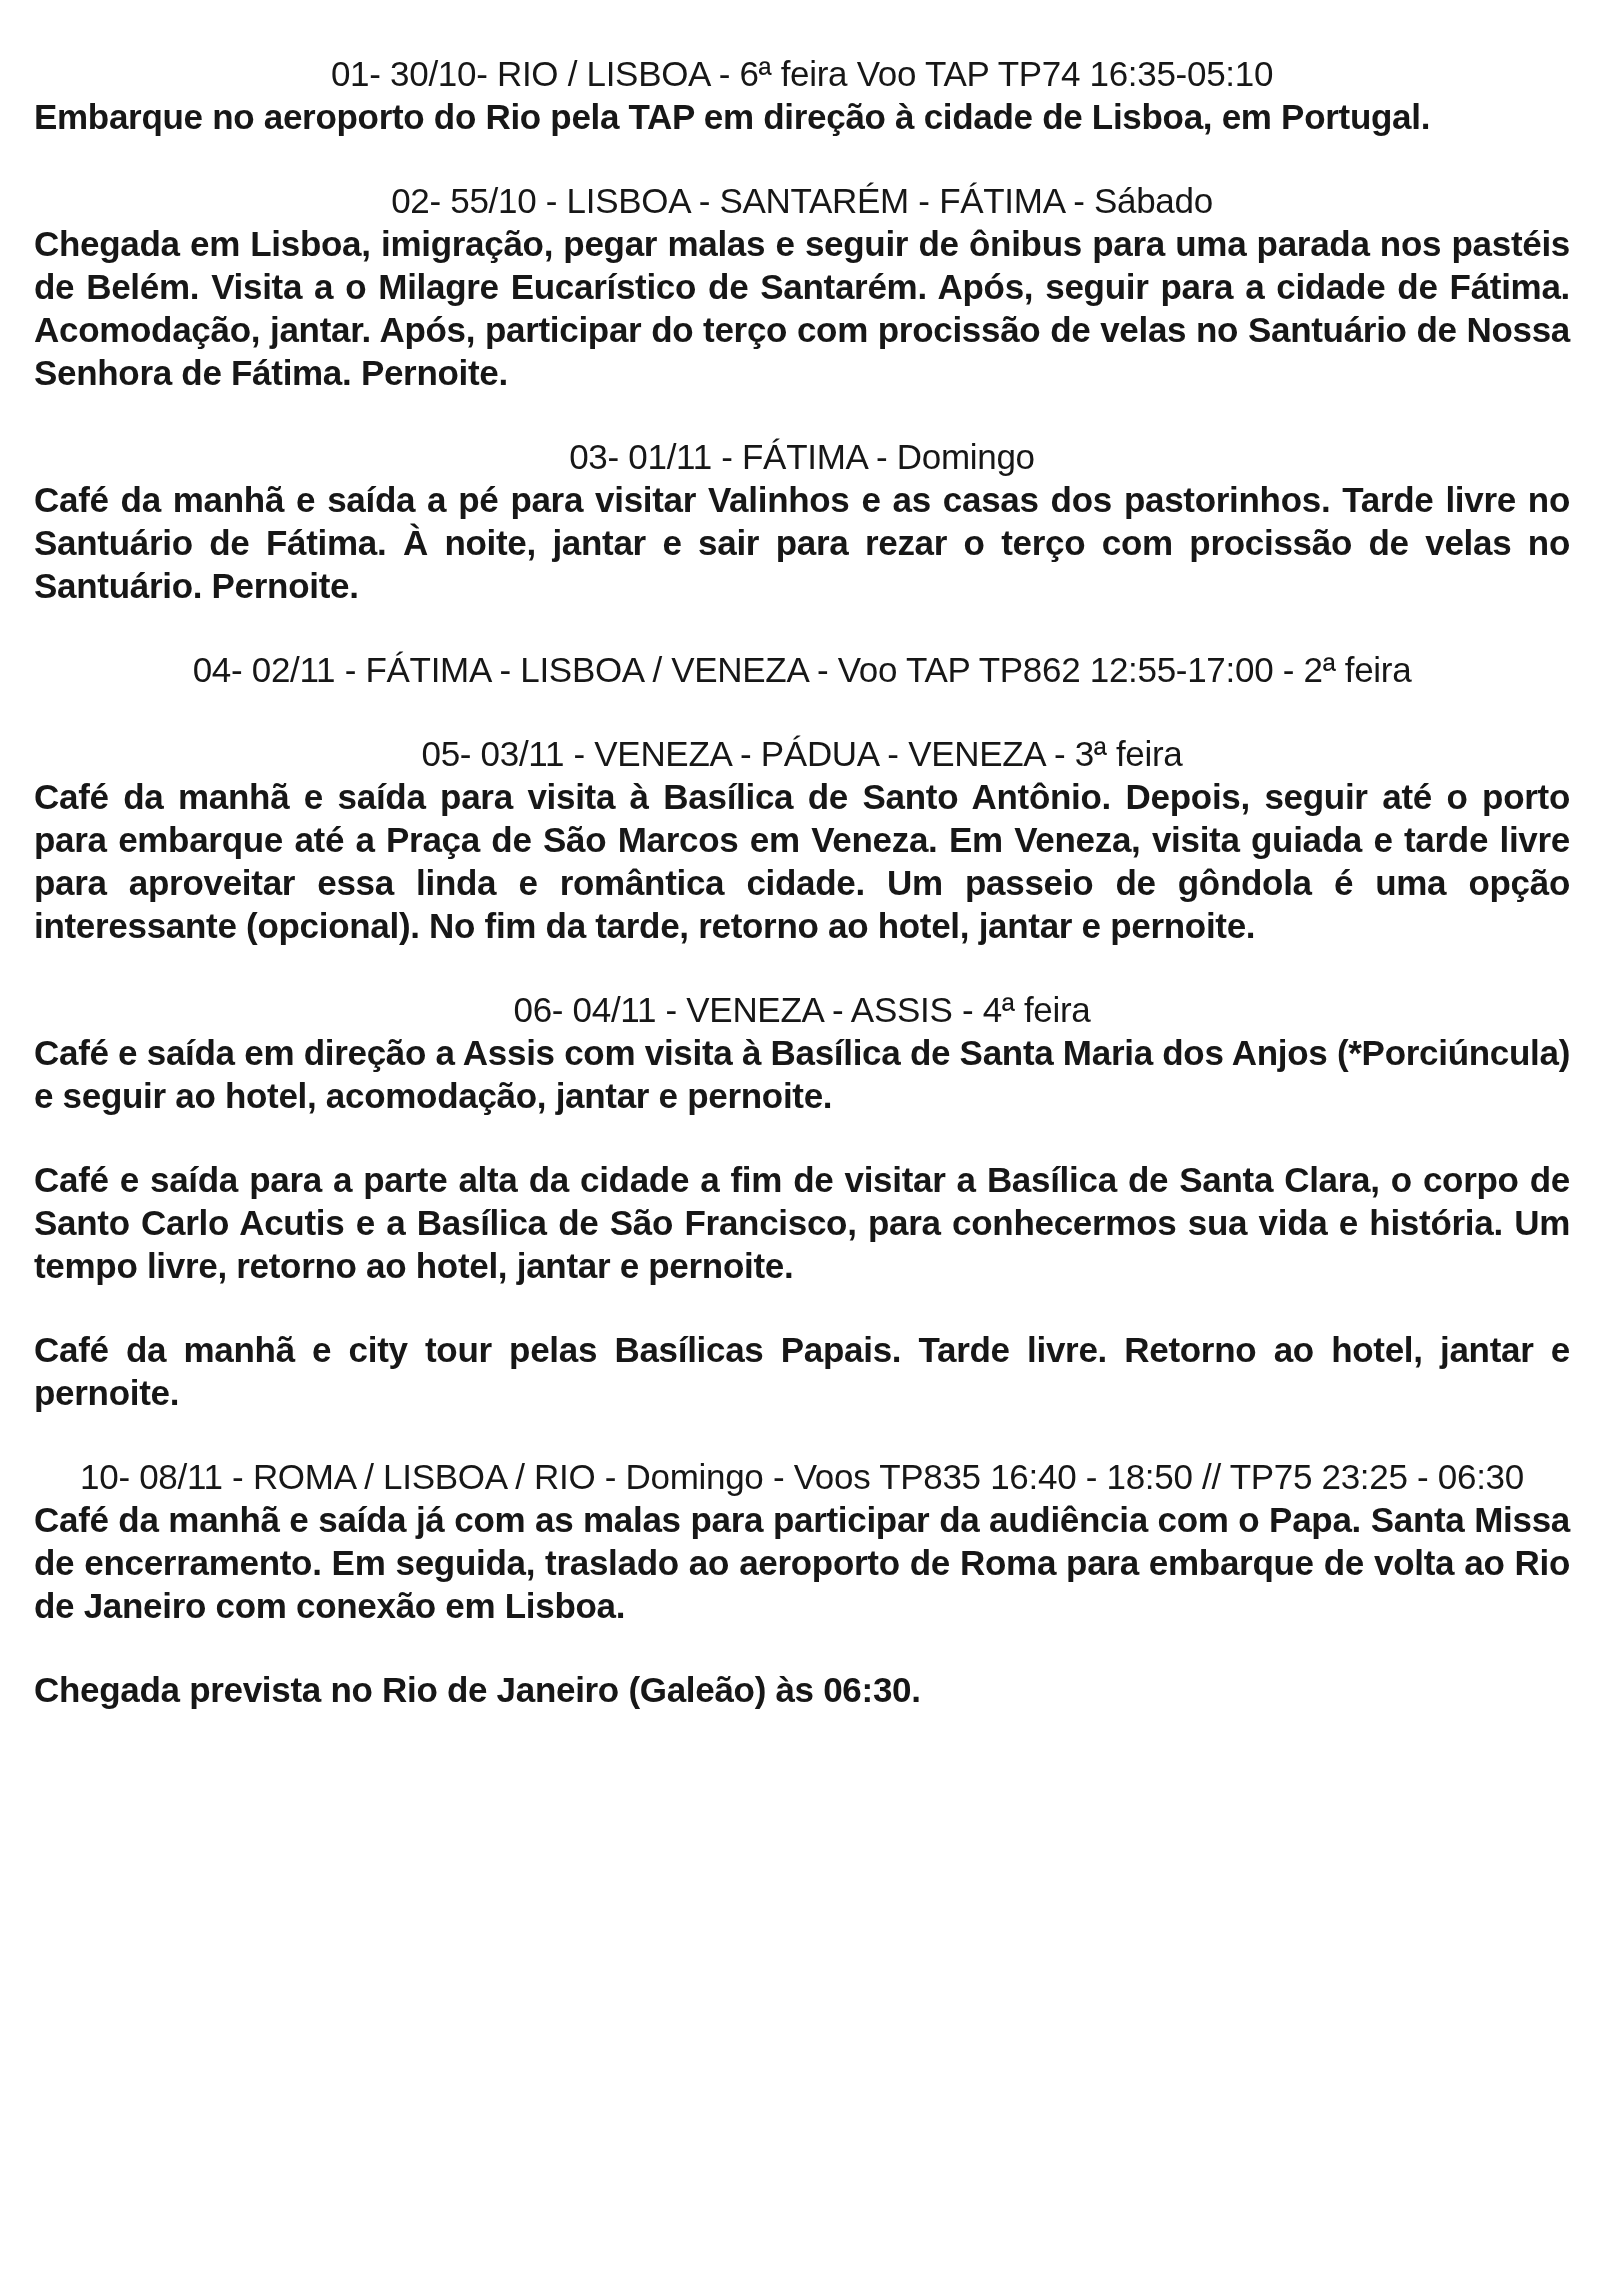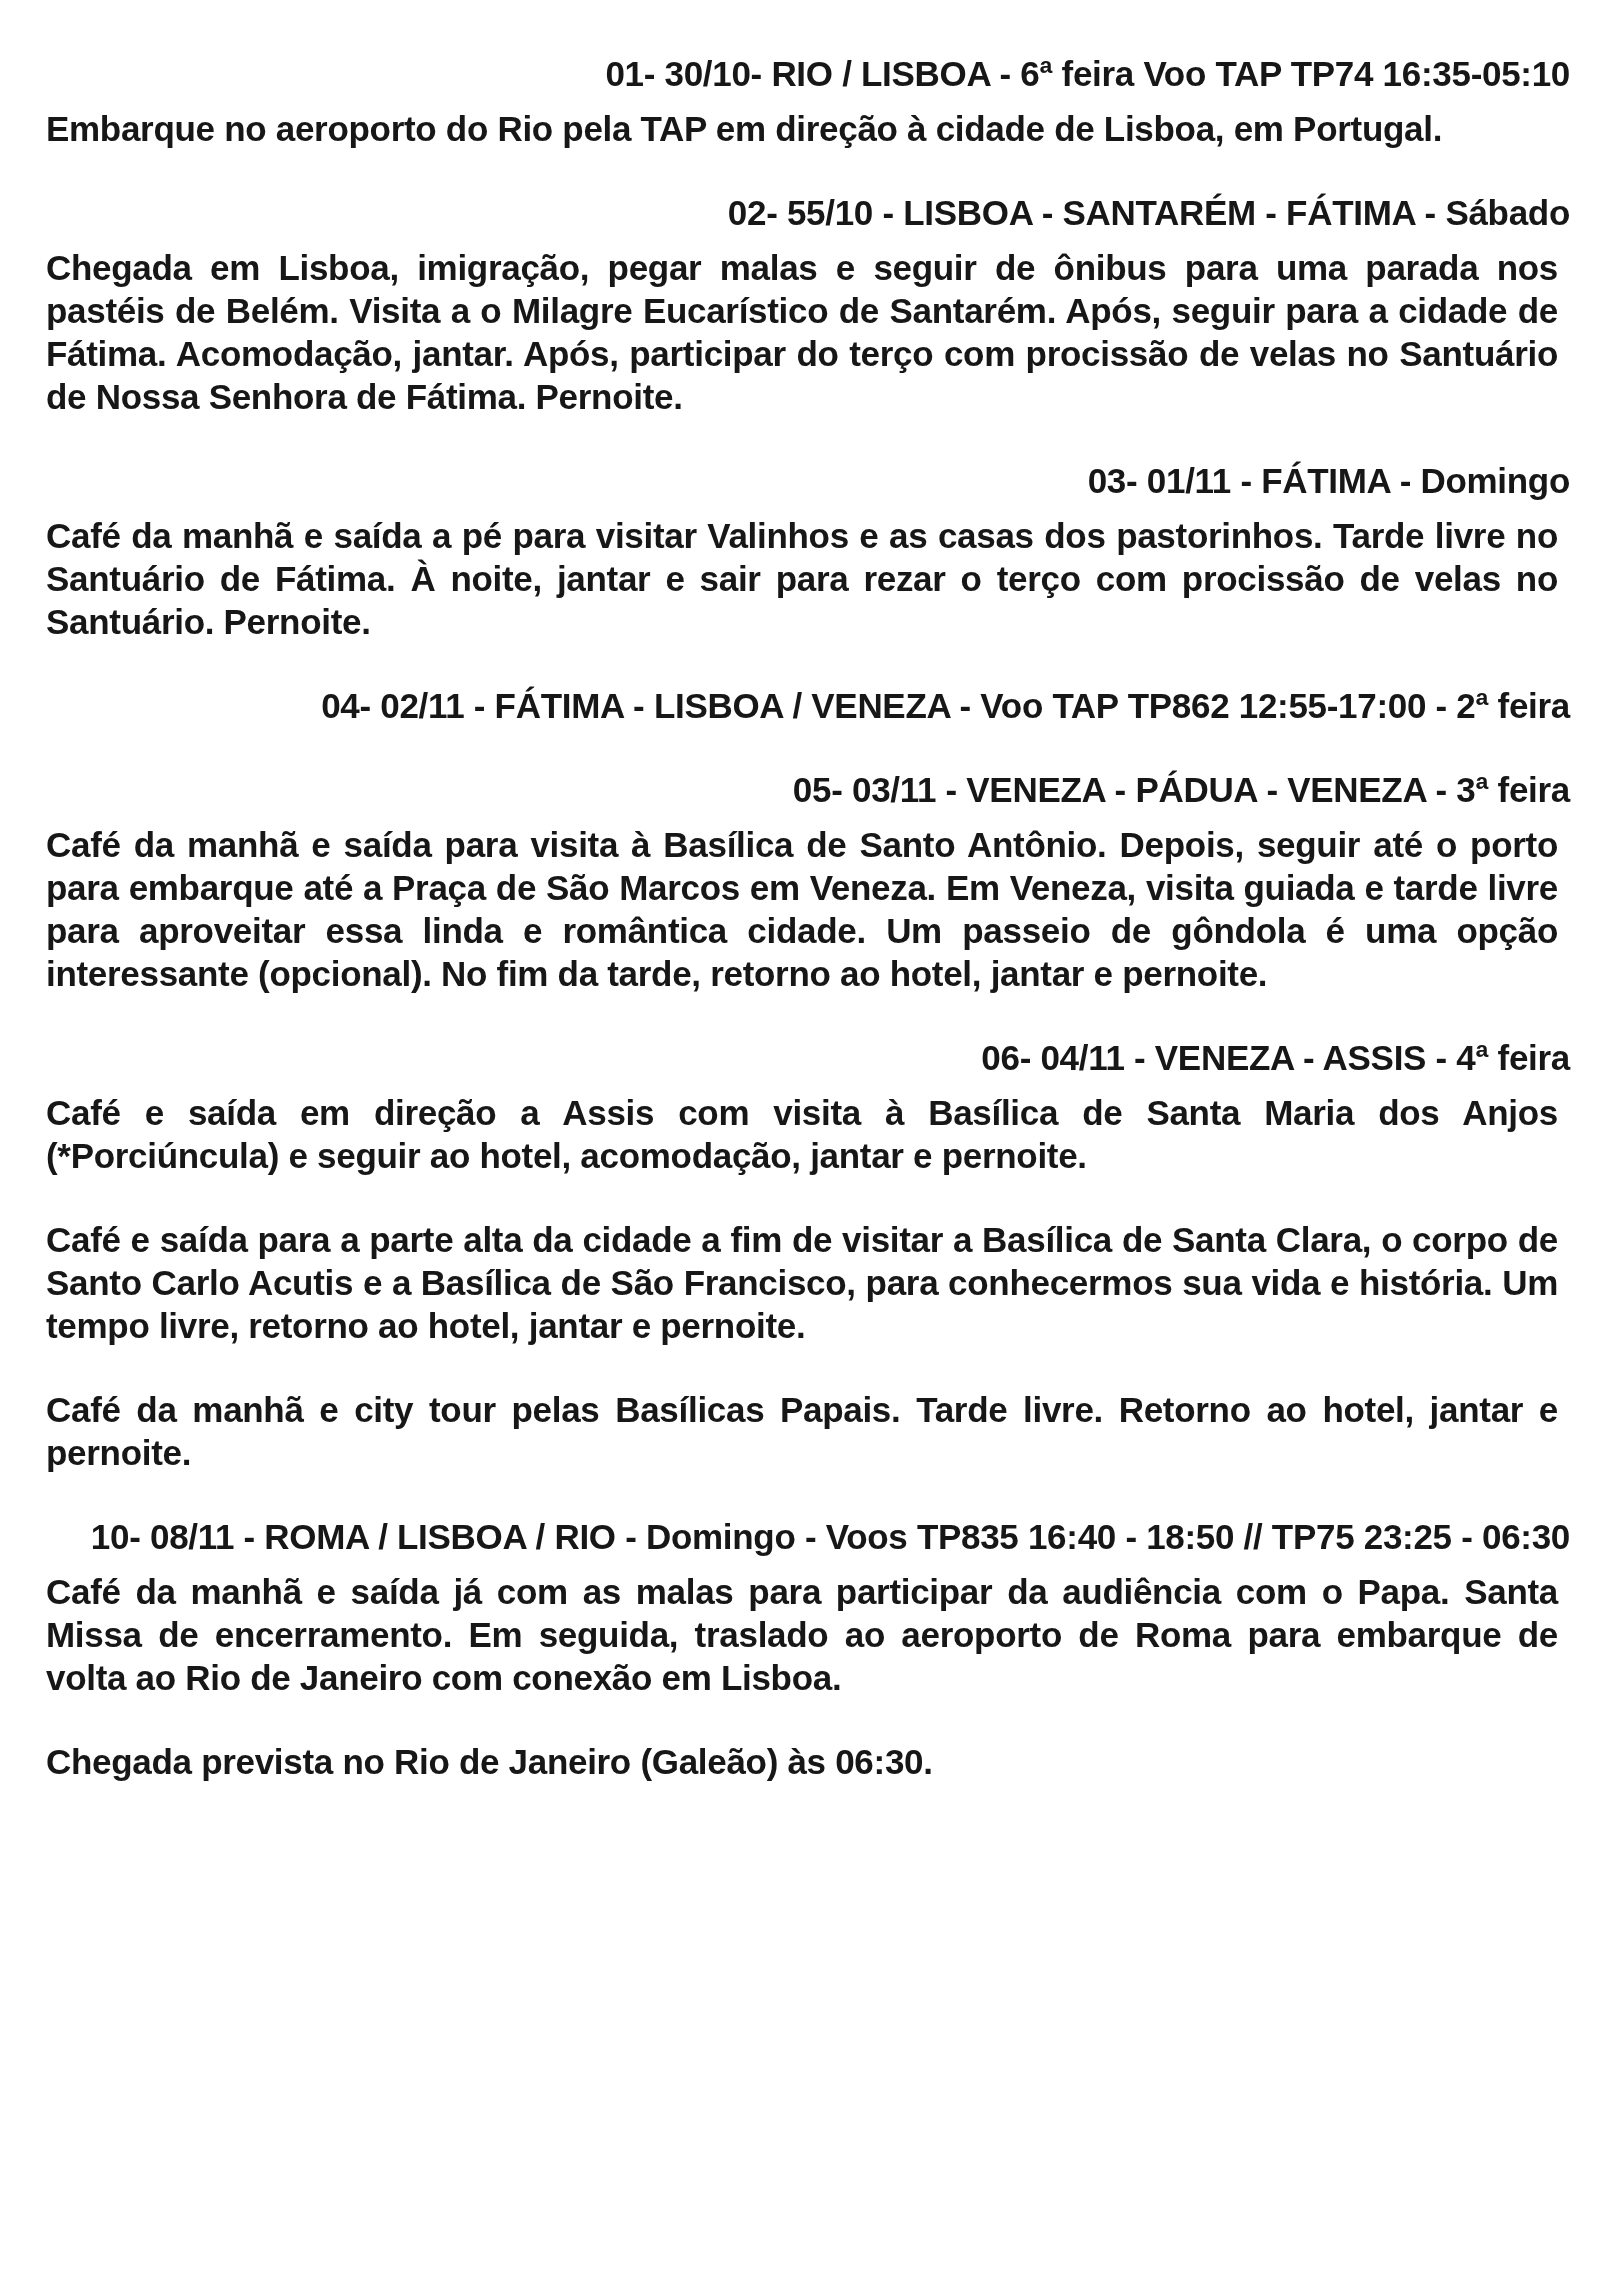--- a/index.html
+++ b/index.html
@@ -26,26 +26,26 @@
     line-height: 43px;
     letter-spacing: -0.3px;
   }
   .itin-section {
     margin: 0 0 41px 0;
   }
   .itin-heading {
     margin: 0;
     padding: 0;
     font-size: inherit;
-    font-weight: 700;
+    font-weight: 400;
     line-height: inherit;
-    text-align: right;
+    text-align: center;
   }
   .itin-paragraph {
-    margin: 12px;
+    margin: 0;
     padding: 0;
     text-align: justify;
   }
 </style>
 </head>
 <body>
 
 <main class="page">
     <section class="itin-section">
     <h2 class="itin-heading">01- 30/10- RIO / LISBOA - 6ª feira Voo TAP TP74 16:35-05:10</h2>

